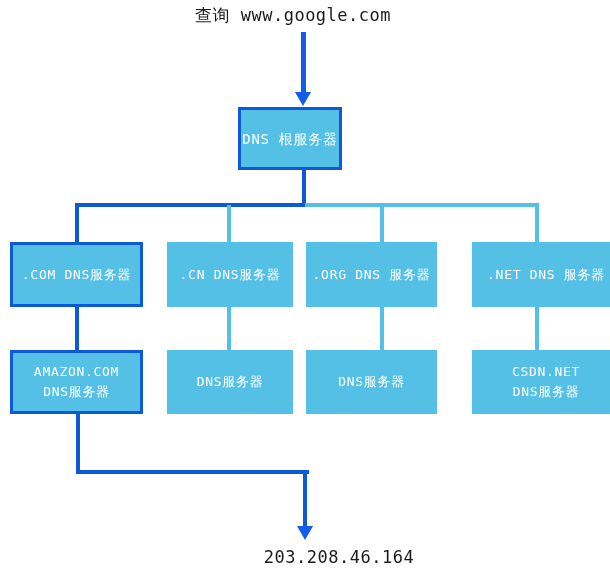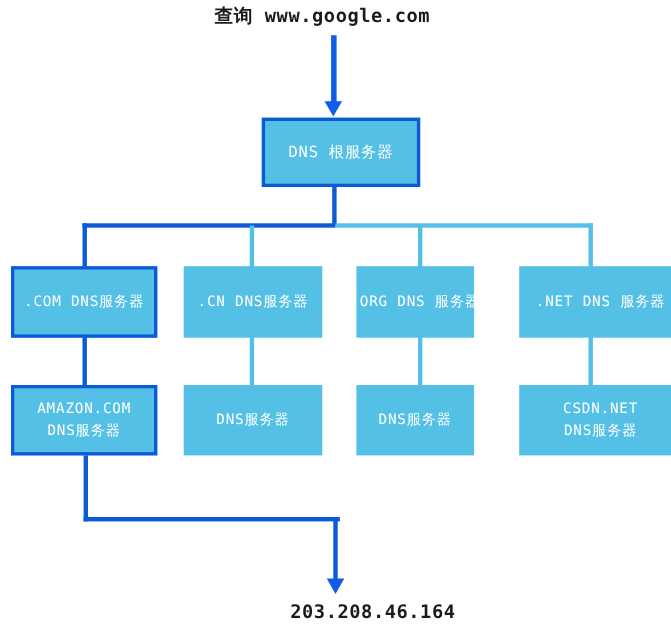--- a/index.html
+++ b/index.html
@@ -9,54 +9,54 @@
     --label:#1b1b1b;
     --node-text:#ffffff;
   }
   html,body{margin:0;padding:0;background:#ffffff;}
   #canvas{
     position:relative;width:610px;height:580px;background:#ffffff;overflow:hidden;
     font-family:"DejaVu Sans Mono","Liberation Mono",monospace;
   }
   .caption{
     position:absolute;color:var(--label);font-size:17px;line-height:20px;
-    letter-spacing:0.5px;text-align:center;white-space:pre;font-weight:bold;
+    letter-spacing:0.5px;text-align:center;white-space:pre;
   }
   .box{
     position:absolute;box-sizing:border-box;background:var(--light);
     color:var(--node-text);display:flex;flex-direction:column;
     align-items:center;justify-content:center;text-align:center;
     font-size:13px;letter-spacing:0.7px;line-height:20px;white-space:pre;
   }
   .hl{border:3px solid var(--highlight);}
   .root-box{font-size:14px;}
   .line{position:absolute;}
   .dark{background:var(--highlight);}
   .lightline{background:var(--light);}
   .arrowhead{
     position:absolute;width:0;height:0;
     border-left:8px solid transparent;border-right:8px solid transparent;
     border-top:14px solid var(--arrow);
   }
   .stem{background:var(--arrow);}
   
-  .c1{left:10px;width:133px}.c2{left:167px;width:126px}.c3{left:324px;width:107px}.c4{left:472px;width:148px}
+  .c1{left:10px;width:133px}.c2{left:167px;width:126px}.c3{left:306px;width:131px}.c4{left:472px;width:148px}
   .row1{top:242px;height:65px}.row2{top:350px;height:64px}
 </style>
 </head>
 <body>
 
 <div id="canvas">
 
   <div class="caption" style="left:0;top:5px;width:586px;">查询 www.google.com</div>
 
   <div class="line stem" style="left:301px;top:32px;width:5px;height:61px;"></div>
   <div class="arrowhead" style="left:295px;top:92px;"></div>
 
-  <div class="box hl root-box" style="left:238px;top:107px;width:144px;height:63px;">
+  <div class="box hl root-box" style="left:238px;top:107px;width:104px;height:63px;">
     <span>DNS 根服务器</span>
   </div>
 
   <div class="line dark" style="left:302px;top:168px;width:4px;height:37px;"></div>
   <div class="line dark" style="left:75px;top:203px;width:230px;height:4px;"></div>
   <div class="line lightline" style="left:305px;top:203px;width:234px;height:4px;"></div>
 
   <div class="line dark" style="left:75px;top:203px;width:4px;height:41px;"></div>
   <div class="line lightline" style="left:227px;top:205px;width:4px;height:40px;"></div>
   <div class="line lightline" style="left:380px;top:205px;width:4px;height:40px;"></div>

